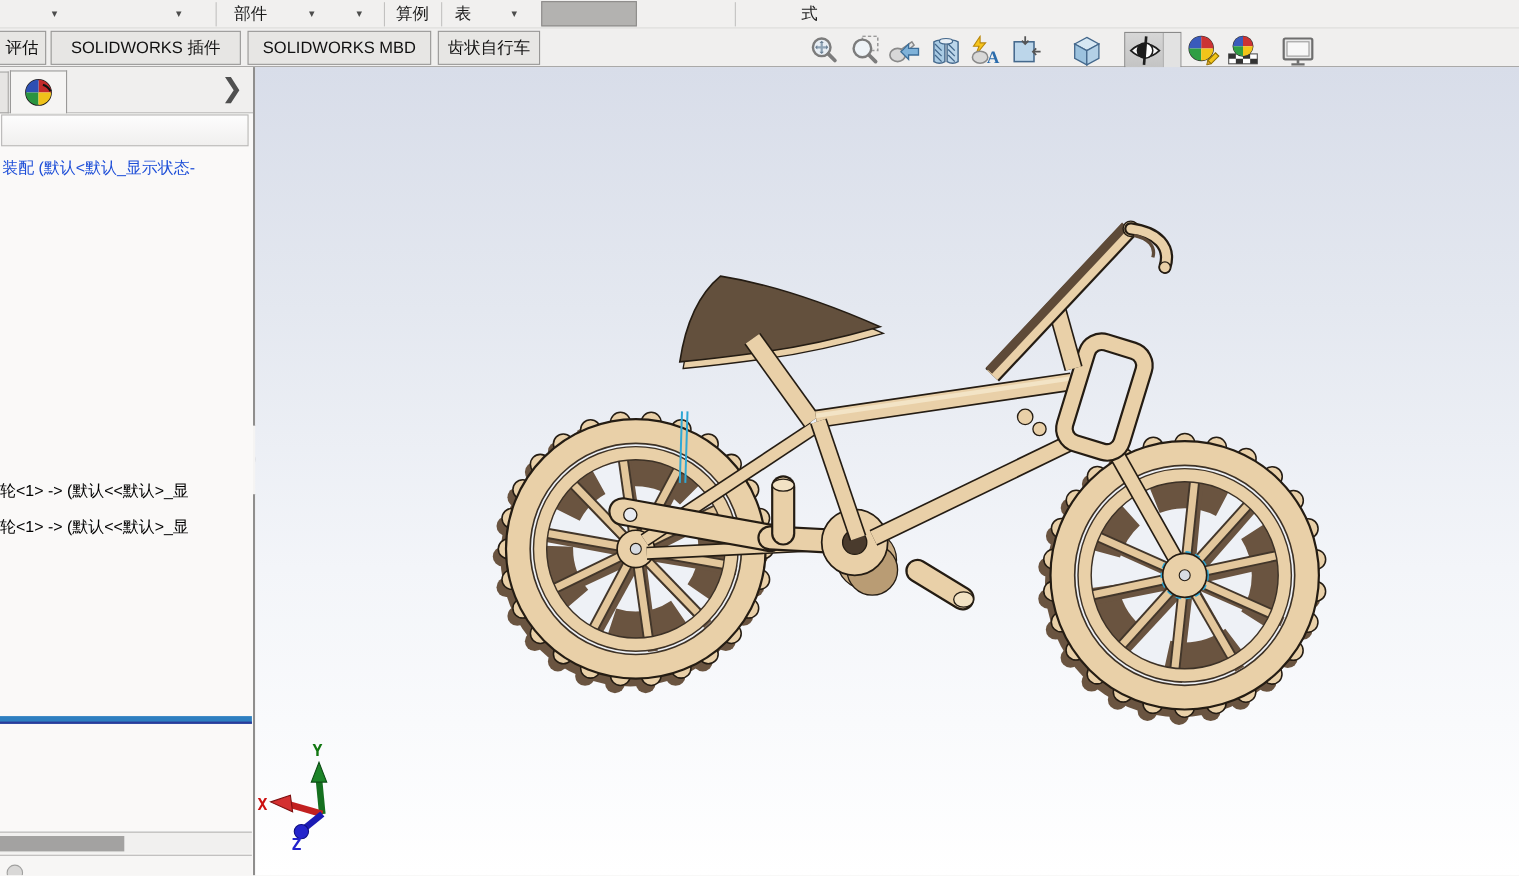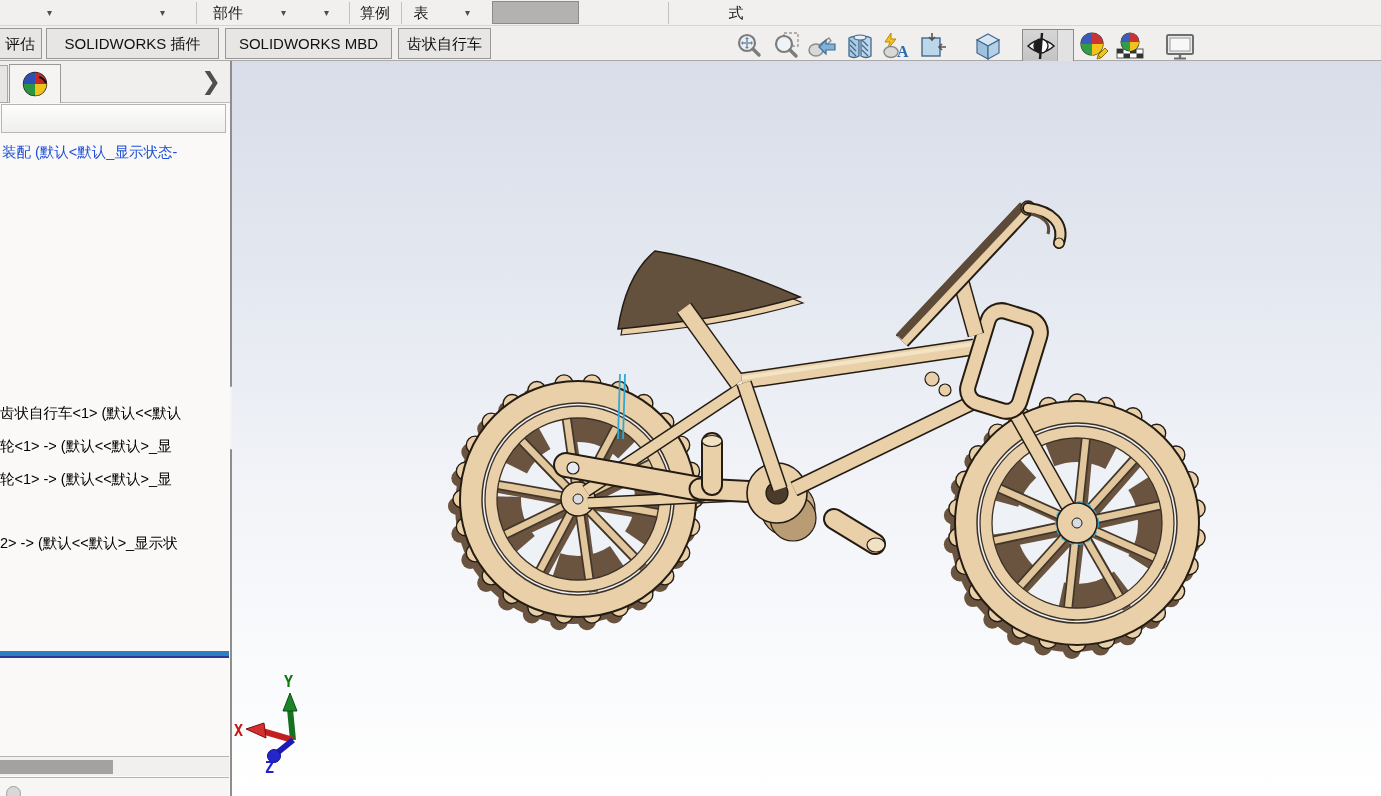--- a/index.html
+++ b/index.html
@@ -189,24 +189,22 @@
           <path d="M1.5 13 A11.5 11.5 0 0 0 13 24.5 L13 13 Z" fill="#2a9440"></path>
           <path d="M24.5 13 A11.5 11.5 0 0 1 13 24.5 L13 13 Z" fill="#efc21a"></path>
           <path d="M17 6 A11.5 11.5 0 0 1 24 12" stroke="#111" fill="none" stroke-width="2"></path>
         </svg>
       </div>
       <div id="panel-collapse">❯</div>
     </div>
     <div id="panel-headerbox"></div>
     <div id="panel-root">装配 (默认&lt;默认_显示状态-</div>
 
-    <div class="panel-item" style="top:343px">齿状自行车&lt;1&gt; (默认&lt;&lt;默认</div>
     <div class="panel-item" style="top:376px">轮&lt;1&gt; -&gt; (默认&lt;&lt;默认&gt;_显</div>
     <div class="panel-item" style="top:409px">轮&lt;1&gt; -&gt; (默认&lt;&lt;默认&gt;_显</div>
-    <div class="panel-item" style="top:473px">2&gt; -&gt; (默认&lt;&lt;默认&gt;_显示状</div>
 
     <div id="rollback-bar"></div>
     <div id="panel-scroll-track">
       <div id="panel-scroll-thumb"></div>
     </div>
     <div id="panel-bottom-strip">
       <div id="panel-bottom-circle"></div>
     </div>
   </div>
   <div id="panel-border"></div>

